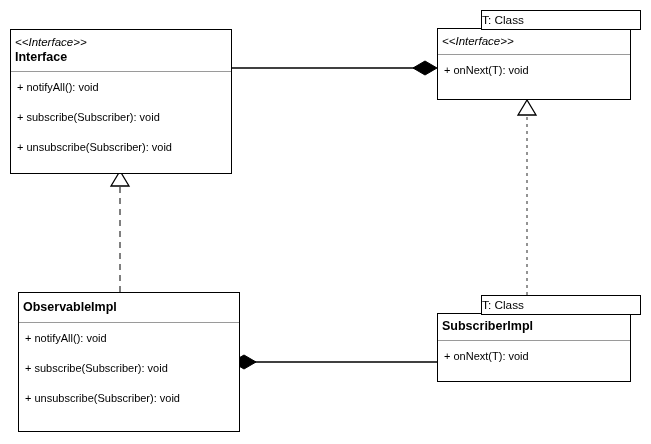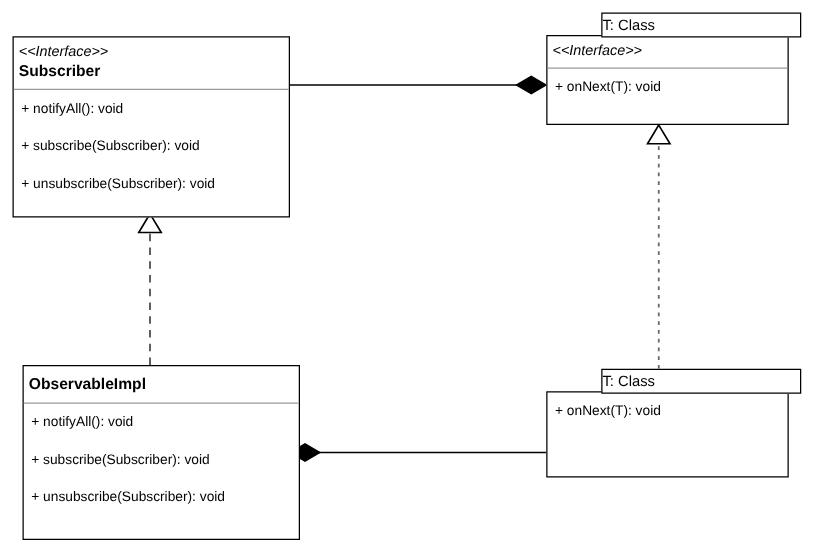--- a/index.html
+++ b/index.html
@@ -109,21 +109,21 @@
 
     <g>
       <line x1="232" y1="362" x2="437" y2="362" stroke="#000000" stroke-width="1.3"></line>
       <polygon points="232,362 244,355 256,362 244,369" fill="#000000" stroke="#000000" stroke-width="1"></polygon>
     </g>
   </svg>
 
   <div class="uml-class" style="left:10px; top:29px; width:222px; height:145px;">
     <div class="uml-header">
       <span class="stereotype">&lt;&lt;Interface&gt;&gt;</span>
-      <span class="class-name">Subscriber</span>
+      <span class="class-name">Interface</span>
     </div>
     <div class="uml-compartment">
       <div class="member">+ notifyAll(): void</div>
       <div class="member">+ subscribe(Subscriber): void</div>
       <div class="member">+ unsubscribe(Subscriber): void</div>
     </div>
   </div>
 
   <div class="template-box" style="left:481px; top:10px; width:160px; height:20px;">
     <span>T: Class</span>
@@ -145,18 +145,21 @@
       <div class="member">+ notifyAll(): void</div>
       <div class="member">+ subscribe(Subscriber): void</div>
       <div class="member">+ unsubscribe(Subscriber): void</div>
     </div>
   </div>
 
   <div class="template-box" style="left:481px; top:295px; width:160px; height:20px;">
     <span>T: Class</span>
   </div>
   <div class="uml-class" style="left:437px; top:313px; width:194px; height:69px;">
+    <div class="uml-header" style="padding:4px 4px 6px 4px;">
+      <span class="class-name">SubscriberImpl</span>
+    </div>
     <div class="uml-compartment">
       <div class="member">+ onNext(T): void</div>
     </div>
   </div>
 
 </div>
 
 </body></html>

